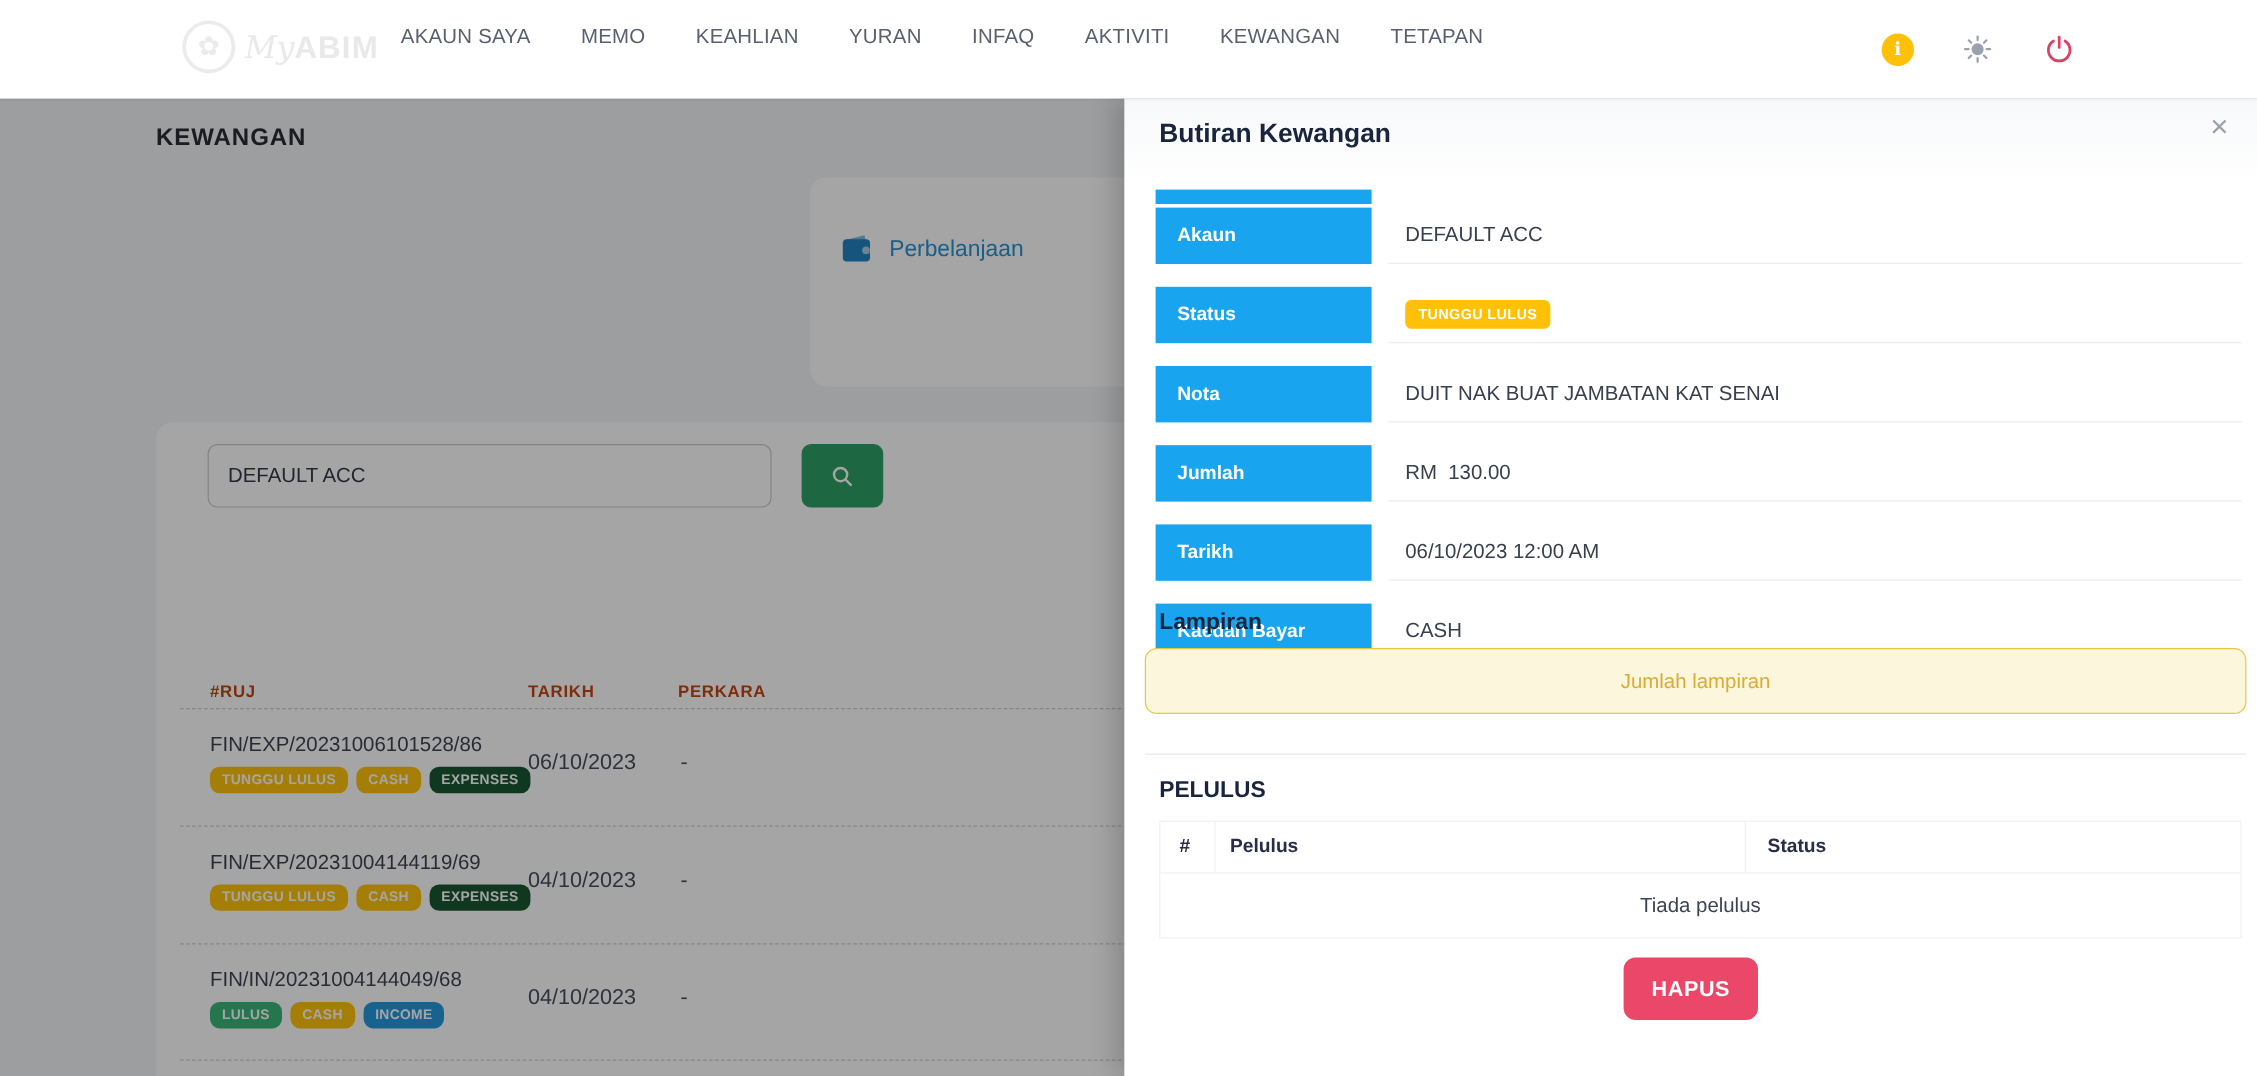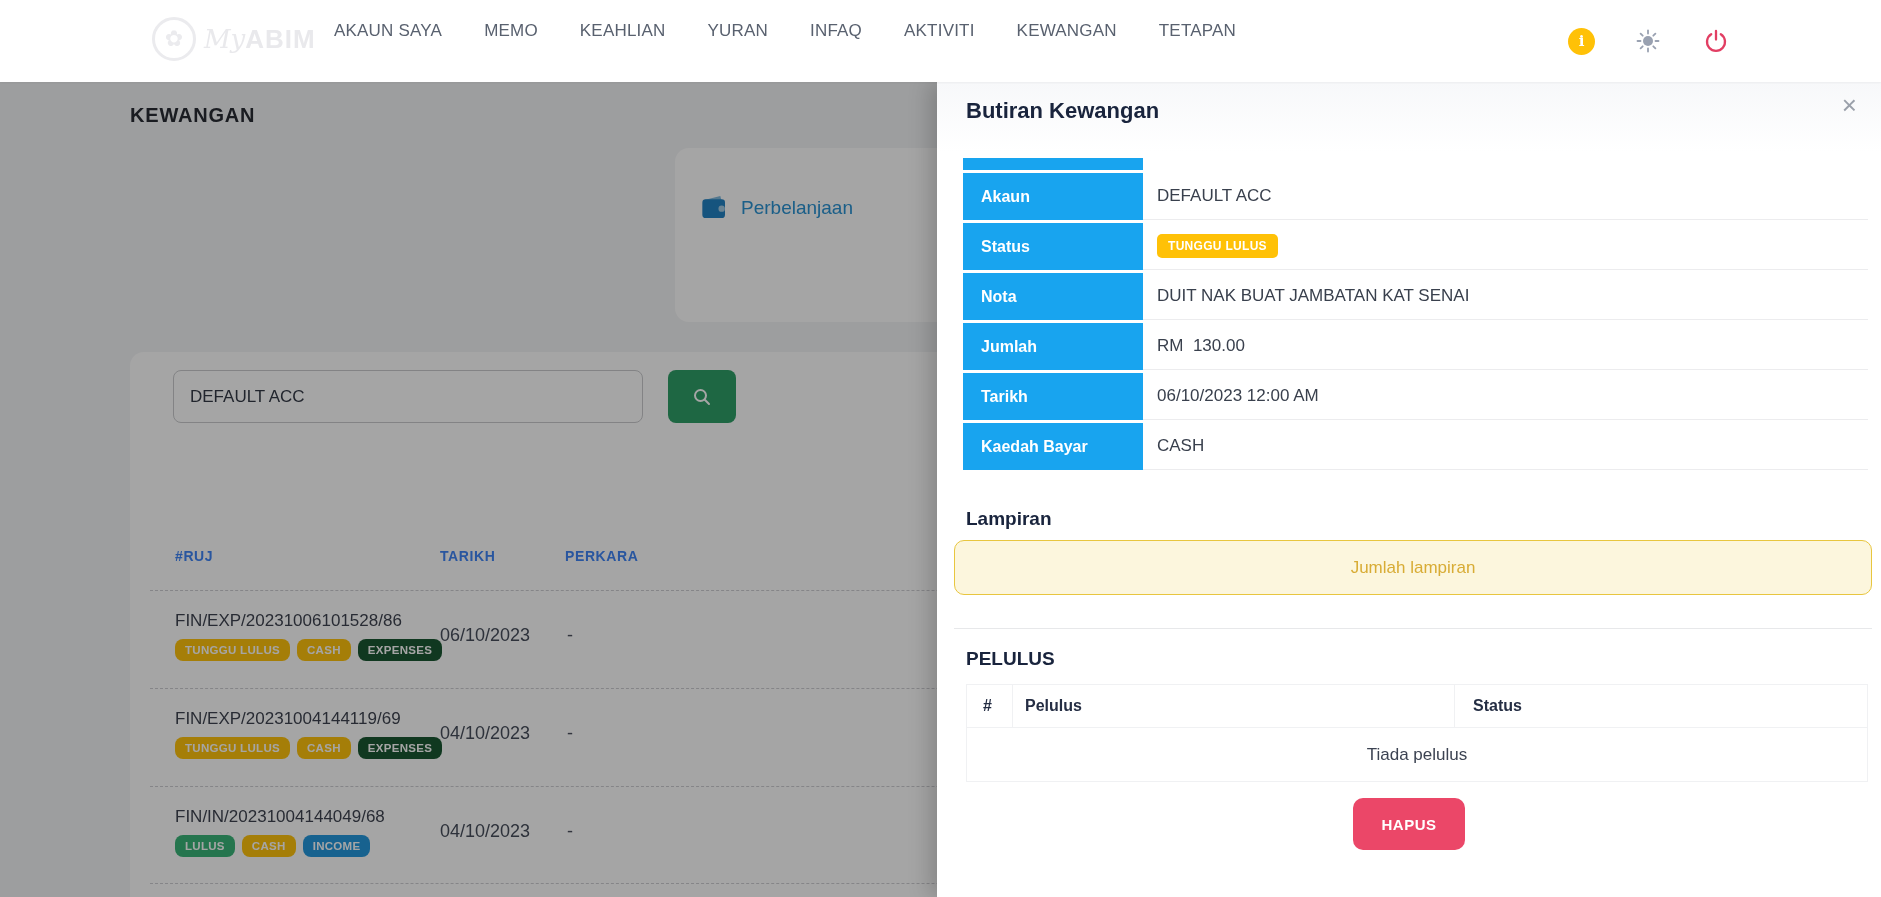--- a/index.html
+++ b/index.html
@@ -28,21 +28,21 @@
   .card-head { position:absolute; left:24px; top:44px; display:flex; align-items:center; gap:10px; }
   .wallet { width:32px; height:32px; }
   .card-label-income { font-size:19px; font-weight:500; color:#6f42c1; }
   .card-label-expense { font-size:19px; font-weight:500; color:#2590d2; }
   .card-amount { position:absolute; left:316px; top:96px; font-size:27px; font-weight:bold; color:#5e35b1; white-space:pre; letter-spacing:0.5px; }
 
   .card-list { left:130px; top:352px; width:1065px; height:545px; border-radius:14px 14px 0 0; }
   .search-input { position:absolute; left:43px; top:18px; width:470px; height:53px; border:1px solid #c9cacd; border-radius:8px; background:#ffffff; font-family:"Liberation Sans", sans-serif; font-size:17px; color:#2f3542; padding-left:16px; outline:none; }
   .search-btn { position:absolute; left:538px; top:18px; width:68px; height:53px; background:#2a9d64; border:none; border-radius:8px; cursor:pointer; display:flex; align-items:center; justify-content:center; }
 
-  .tbl-head { position:absolute; top:196px; font-size:14px; font-weight:bold; color:#3b82f6; letter-spacing:0.6px; }
+  .tbl-head { position:absolute; top:216px; font-size:14px; font-weight:bold; color:#c2410c; letter-spacing:0.6px; }
   .th-ruj { left:45px; } .th-tarikh { left:310px; } .th-perkara { left:435px; }
   .trow { position:absolute; left:20px; right:20px; height:98px; border-top:1px dashed #cdcdd1; }
   .trow-1 { top:238px; } .trow-2 { top:336px; } .trow-3 { top:434px; border-bottom:1px dashed #cdcdd1; }
   .trow .ref { position:absolute; left:25px; top:20px; font-size:17px; color:#3a3f4c; }
   .trow .badges { position:absolute; left:25px; top:48px; display:flex; gap:7px; }
   .trow .date { position:absolute; left:290px; top:34px; font-size:18px; color:#434a58; }
   .trow .perkara { position:absolute; left:417px; top:34px; font-size:18px; color:#4a4f5c; }
   .badge { display:inline-flex; align-items:center; color:#ffffff; font-size:11.5px; font-weight:bold; letter-spacing:0.3px; padding:5px 10px; border-radius:8px; white-space:nowrap; }
   .bg-warning { background:#ffc107; } .bg-danger { background:#14532d; }
   .bg-success { background:#35b475; } .bg-info { background:#1f96dd; }
@@ -50,38 +50,38 @@
   
   .overlay { position:absolute; left:0; top:82px; width:1881px; height:815px; background:rgba(10,10,12,0.37); z-index:10; }
 
   
   .panel { position:absolute; left:937px; top:82px; width:944px; height:815px; background:linear-gradient(#f7f8fa 0px, #ffffff 70px); z-index:20; box-shadow:-8px 0 20px rgba(0,0,0,0.18); }
   .panel-title { position:absolute; left:29px; top:16px; font-size:22px; font-weight:bold; color:#19243d; }
   .panel-close { position:absolute; right:24px; top:10px; font-size:26px; font-weight:300; color:#9aa0aa; cursor:pointer; line-height:1; }
 
   .d-table { position:absolute; left:26px; top:76px; right:13px; }
   .d-partial { width:180px; height:12px; background:#18a4ef; margin-bottom:3px; }
-  .d-row { display:flex; height:47px; margin-bottom:3px; }
+  .d-row { display:flex; height:47px; margin-bottom:19px;gap:14px; }
   .d-label { width:180px; background:#18a4ef; color:#ffffff; font-weight:bold; font-size:16px; display:flex; align-items:center; padding-left:18px; }
   .d-value { flex:1; display:flex; align-items:center; padding-left:14px; font-size:17px; color:#39404d; border-bottom:1px solid #ececee; white-space:pre; }
   .badge-lg { font-size:12px; padding:5px 11px; border-radius:5px; }
 
   .sec-heading { position:absolute; left:29px; font-size:19px; font-weight:bold; color:#19243d; }
   .lampiran-h { top:426px; }
   .alert-warning { position:absolute; left:17px; right:9px; top:458px; height:55px; background:#fcf6dd; border:1px solid #e8c63f; border-radius:10px; display:flex; align-items:center; justify-content:center; font-size:17px; color:#d8ac35; }
   .panel-divider { position:absolute; left:17px; right:9px; top:546px; border-top:1px solid #e7e8ea; }
   .pelulus-h { top:566px; }
   .p-table { position:absolute; left:29px; right:13px; top:602px; border:1px solid #f0f1f3; }
   .p-head { display:flex; height:42px; }
   .p-cell { display:flex; align-items:center; font-size:16px; font-weight:bold; color:#252e44; }
   .p-c1 { width:46px; padding-left:16px; border-right:1px solid #f0f1f3; }
   .p-c2 { width:442px; padding-left:12px; border-right:1px solid #f0f1f3; }
   .p-c3 { flex:1; padding-left:18px; }
   .p-empty { height:54px; border-top:1px solid #f0f1f3; display:flex; align-items:center; justify-content:center; font-size:17px; color:#3c4352;text-align:right; }
-  .hapus-btn { position:absolute; left:50%; transform:translateX(-50%); top:716px; width:112px; height:52px; background:#eb4768; color:#ffffff; border:none; border-radius:10px; font-family:"Liberation Sans", sans-serif; font-size:15px; font-weight:bold; letter-spacing:0.5px; cursor:pointer; }
+  .hapus-btn { position:absolute; left:50%; transform:translateX(-50%); top:716px; width:112px; height:52px; background:#eb4768; color:#ffffff; border:none; border-radius:10px; font-family:"Liberation Sans", sans-serif; font-size:18px; font-weight:bold; letter-spacing:0.5px; cursor:pointer; }
 </style>
 </head>
 <body>
 
 <div class="root">
 
   <div class="main">
     <div class="page-title">KEWANGAN</div>
 
 

